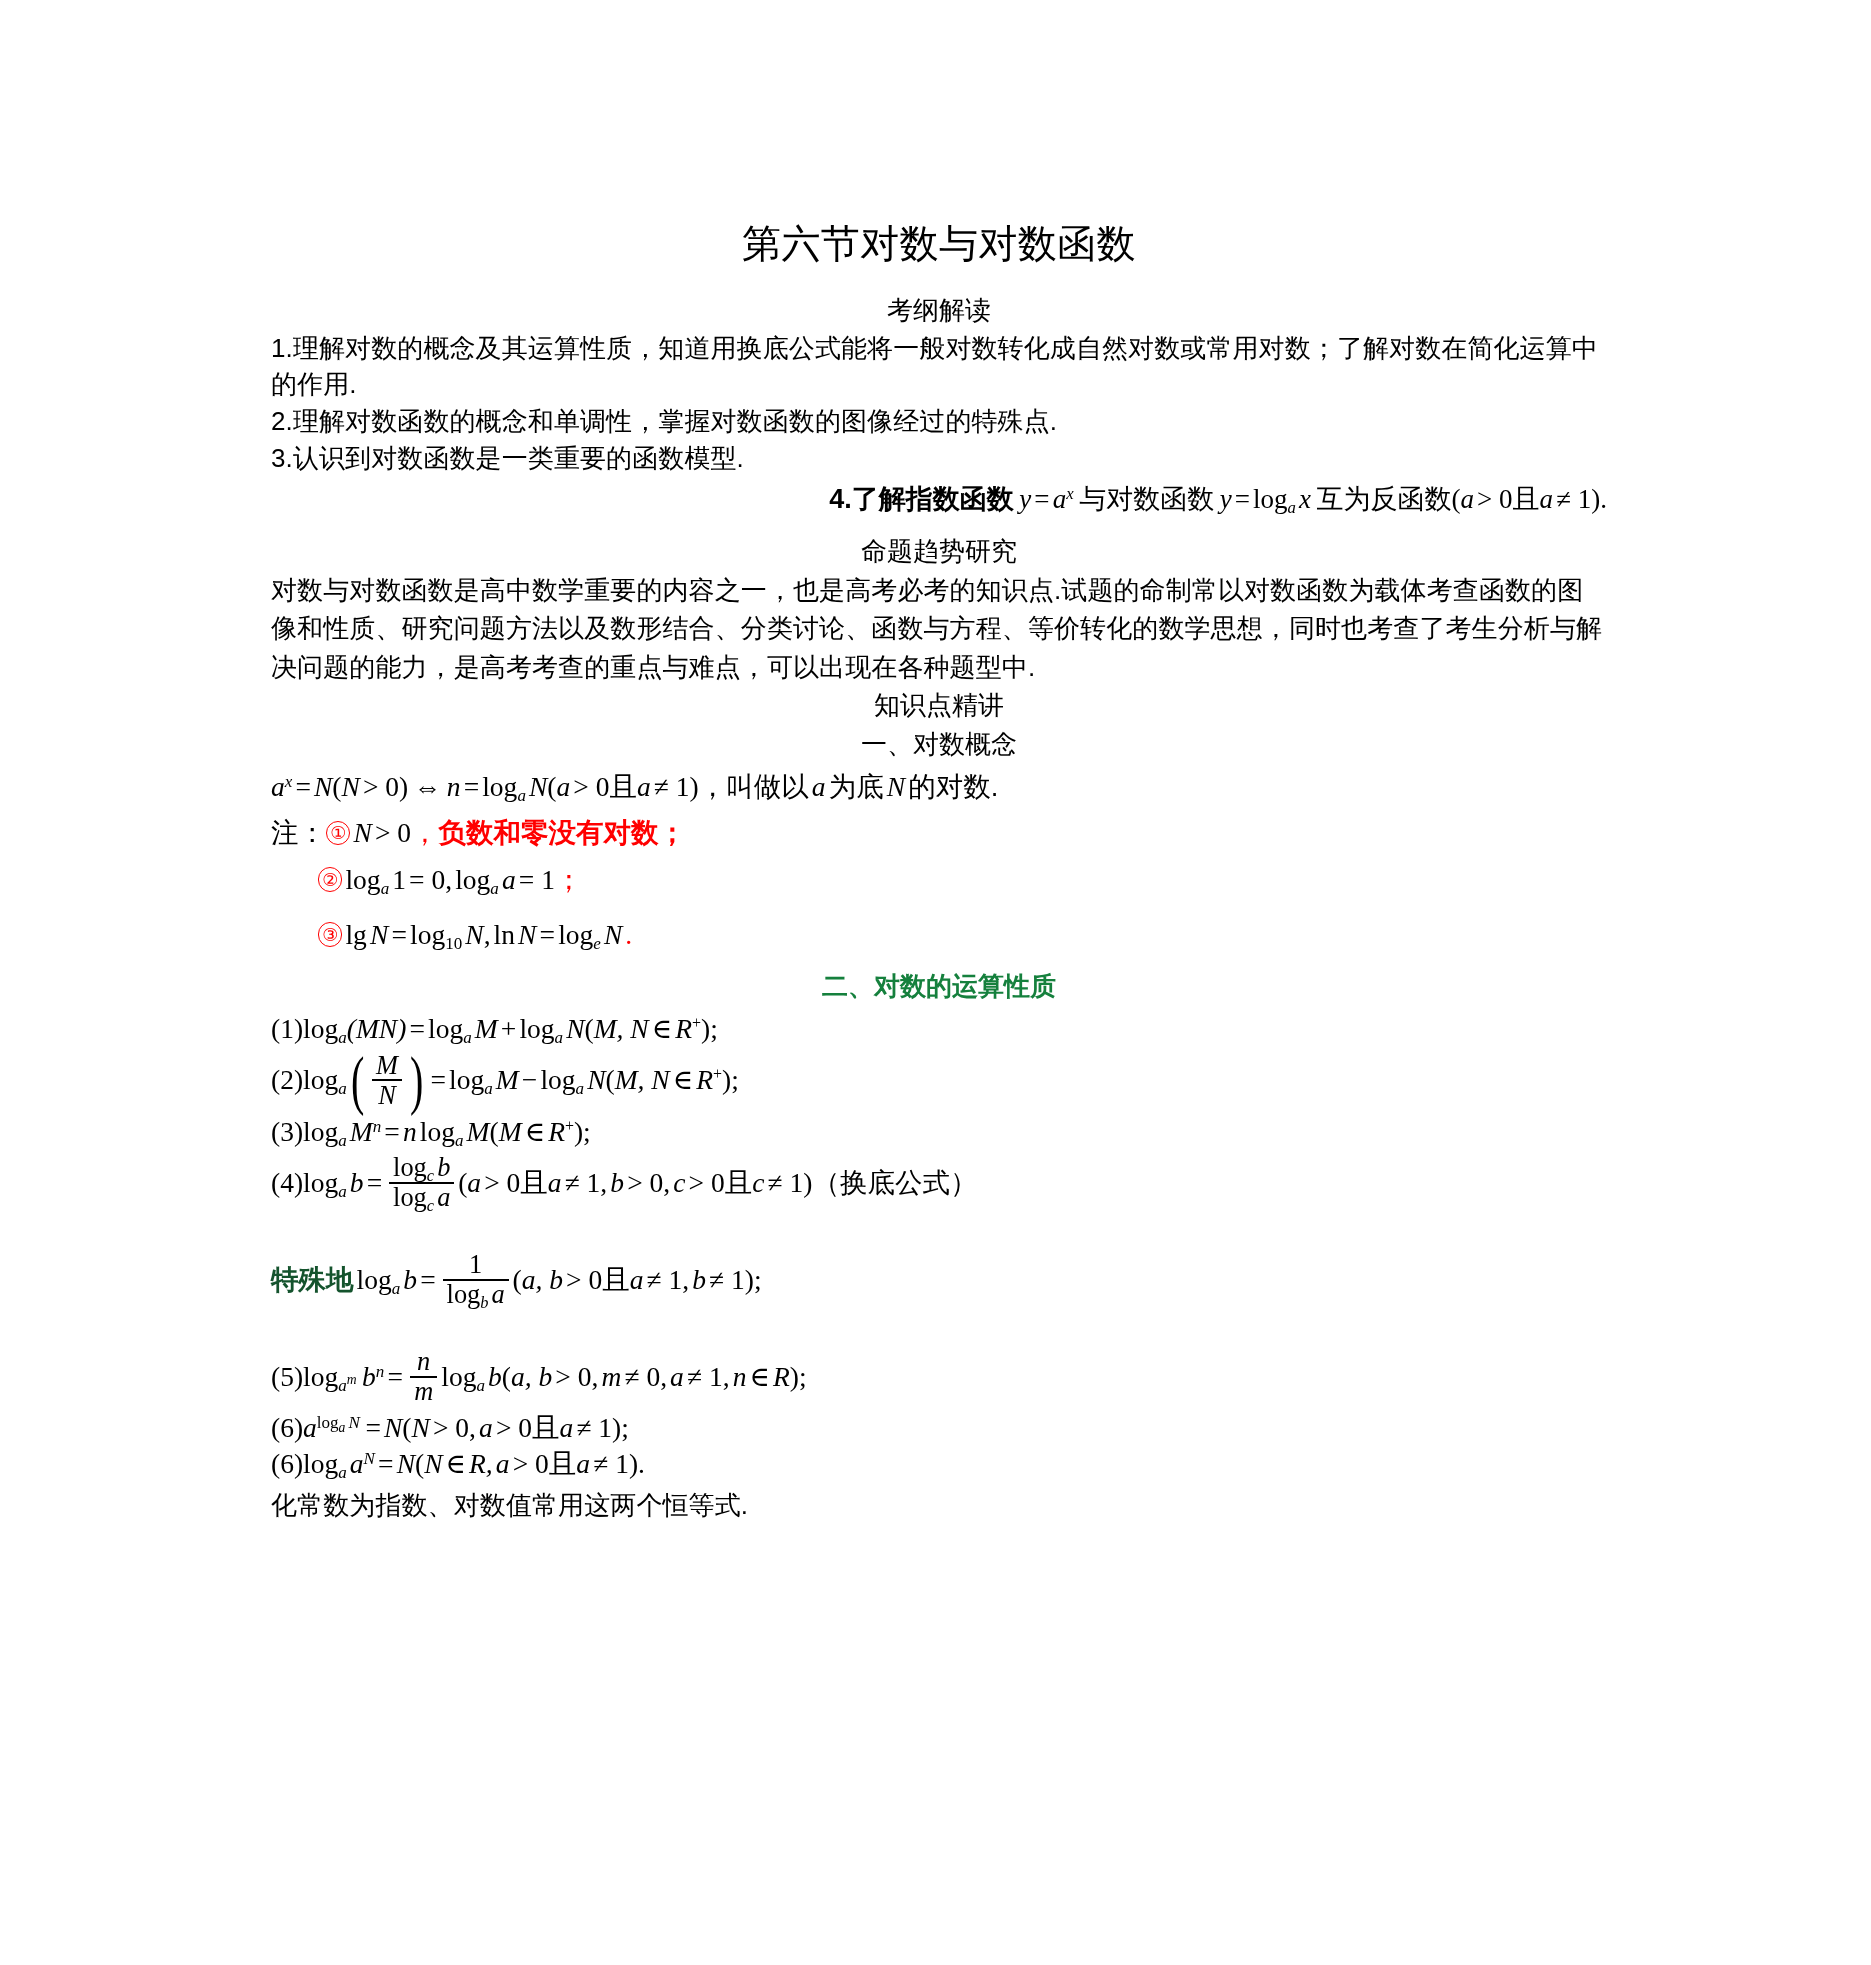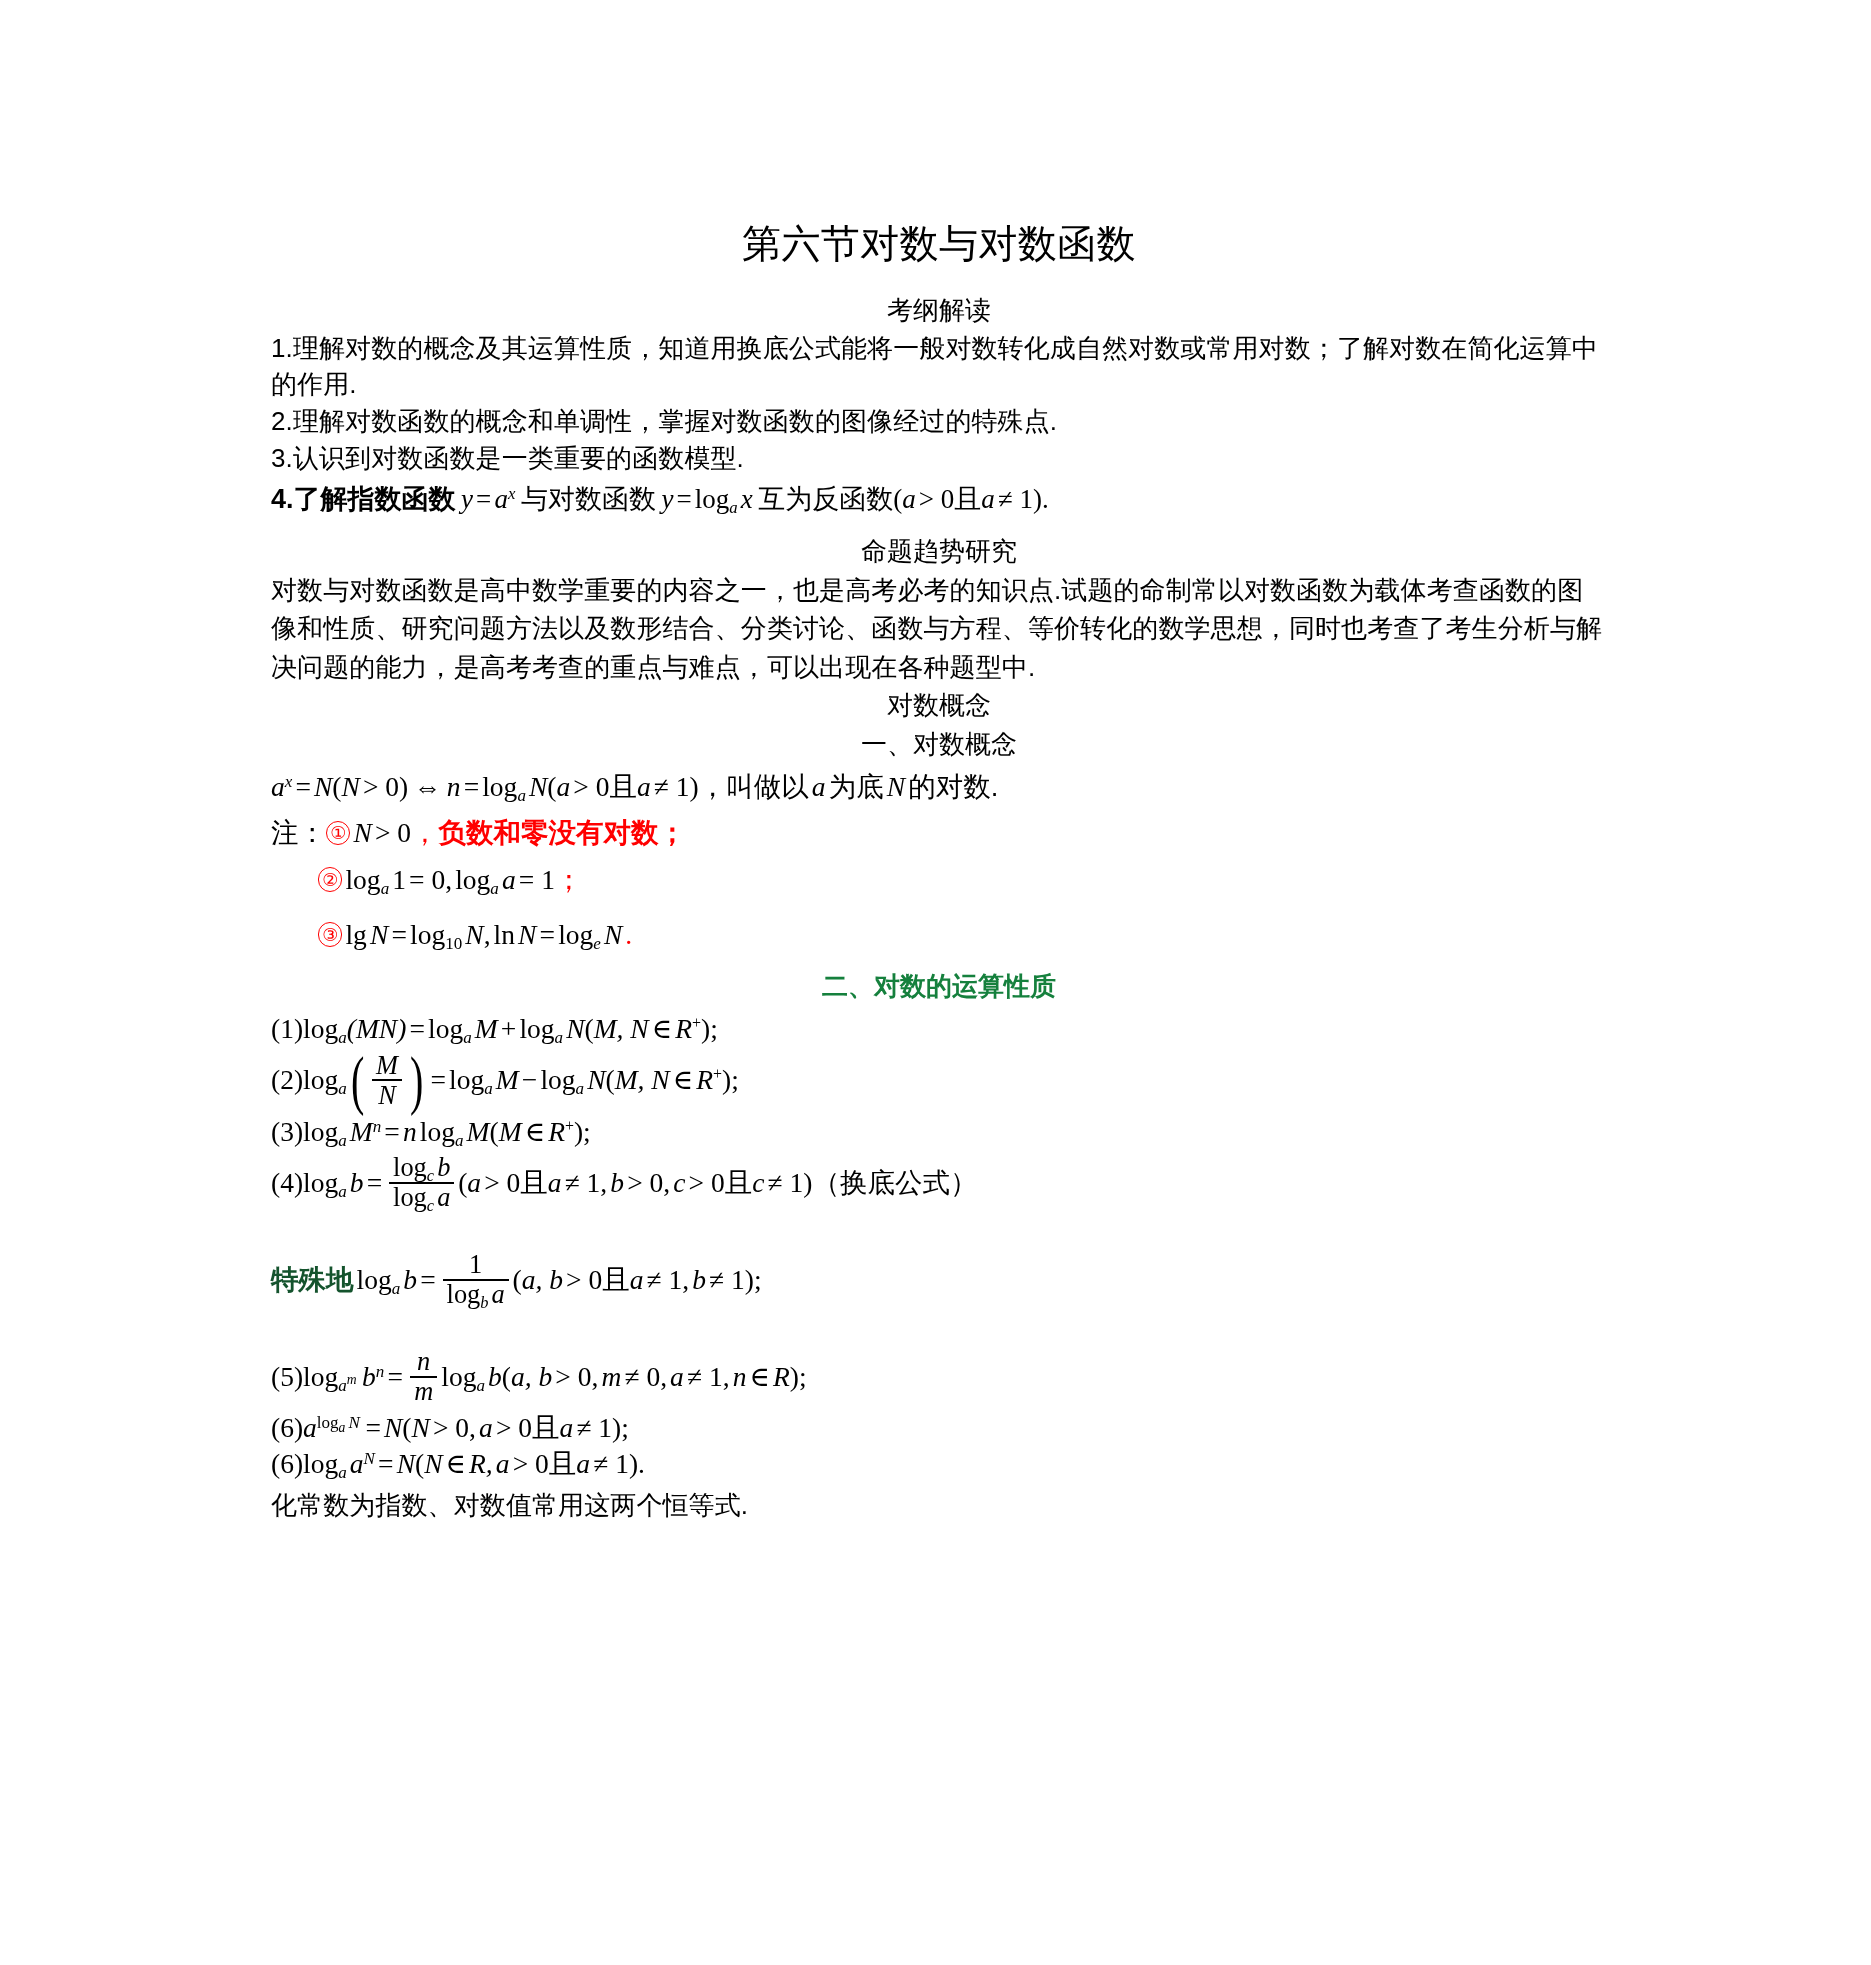--- a/index.html
+++ b/index.html
@@ -169,21 +169,21 @@
     <h1 class="doc-title">第六节对数与对数函数</h1>
 
     <p class="heading-sec">考纲解读</p>
 
     <p class="para bold tight">1.理解对数的概念及其运算性质，知道用换底公式能将一般对数转化成自然对数或常用对数；了解对数在简化运算中的作用.</p>
     <p class="para bold tight">2.理解对数函数的概念和单调性，掌握对数函数的图像经过的特殊点.</p>
     <p class="para bold tight">3.认识到对数函数是一类重要的函数模型.</p>
 
     <div class="gap-s"></div>
 
-    <div class="math math-line" style="font-size:27px;">
+    <div class="math math-line" style="font-size:27px;justify-content:flex-end;">
       <span class="cjk" style="font-weight:700;">4.了解指数函数</span>
       <span class="sp"></span>
       <span class="mi">y</span>
       <span class="sp-s"></span>
         <span class="mn">=</span>
         <span class="sp-s"></span>
       <span><span class="mi">a</span><sup class="msup">x</sup></span>
       <span class="sp"></span>
       <span class="cjk">与对数函数</span>
       <span class="sp"></span>
@@ -206,21 +206,21 @@
         <span class="mn">≠ 1</span>
       <span class="mn">)</span>
       <span class="mn">.</span>
     </div>
 
     <div class="gap-m"></div>
 
     <p class="heading-sec">命题趋势研究</p>
     <p class="para">对数与对数函数是高中数学重要的内容之一，也是高考必考的知识点.试题的命制常以对数函数为载体考查函数的图像和性质、研究问题方法以及数形结合、分类讨论、函数与方程、等价转化的数学思想，同时也考查了考生分析与解决问题的能力，是高考考查的重点与难点，可以出现在各种题型中.</p>
 
-    <p class="heading-sec">对数概念</p>
+    <p class="heading-sec">知识点精讲</p>
     <p class="heading-sec">一、对数概念</p>
 
     <div class="gap-s"></div>
 
     <div class="math math-line">
       <span><span class="mi">a</span><sup class="msup">x</sup></span>
       <span class="sp-s"></span>
         <span class="mn">=</span>
         <span class="sp-s"></span>
       <span class="mi">N</span>

